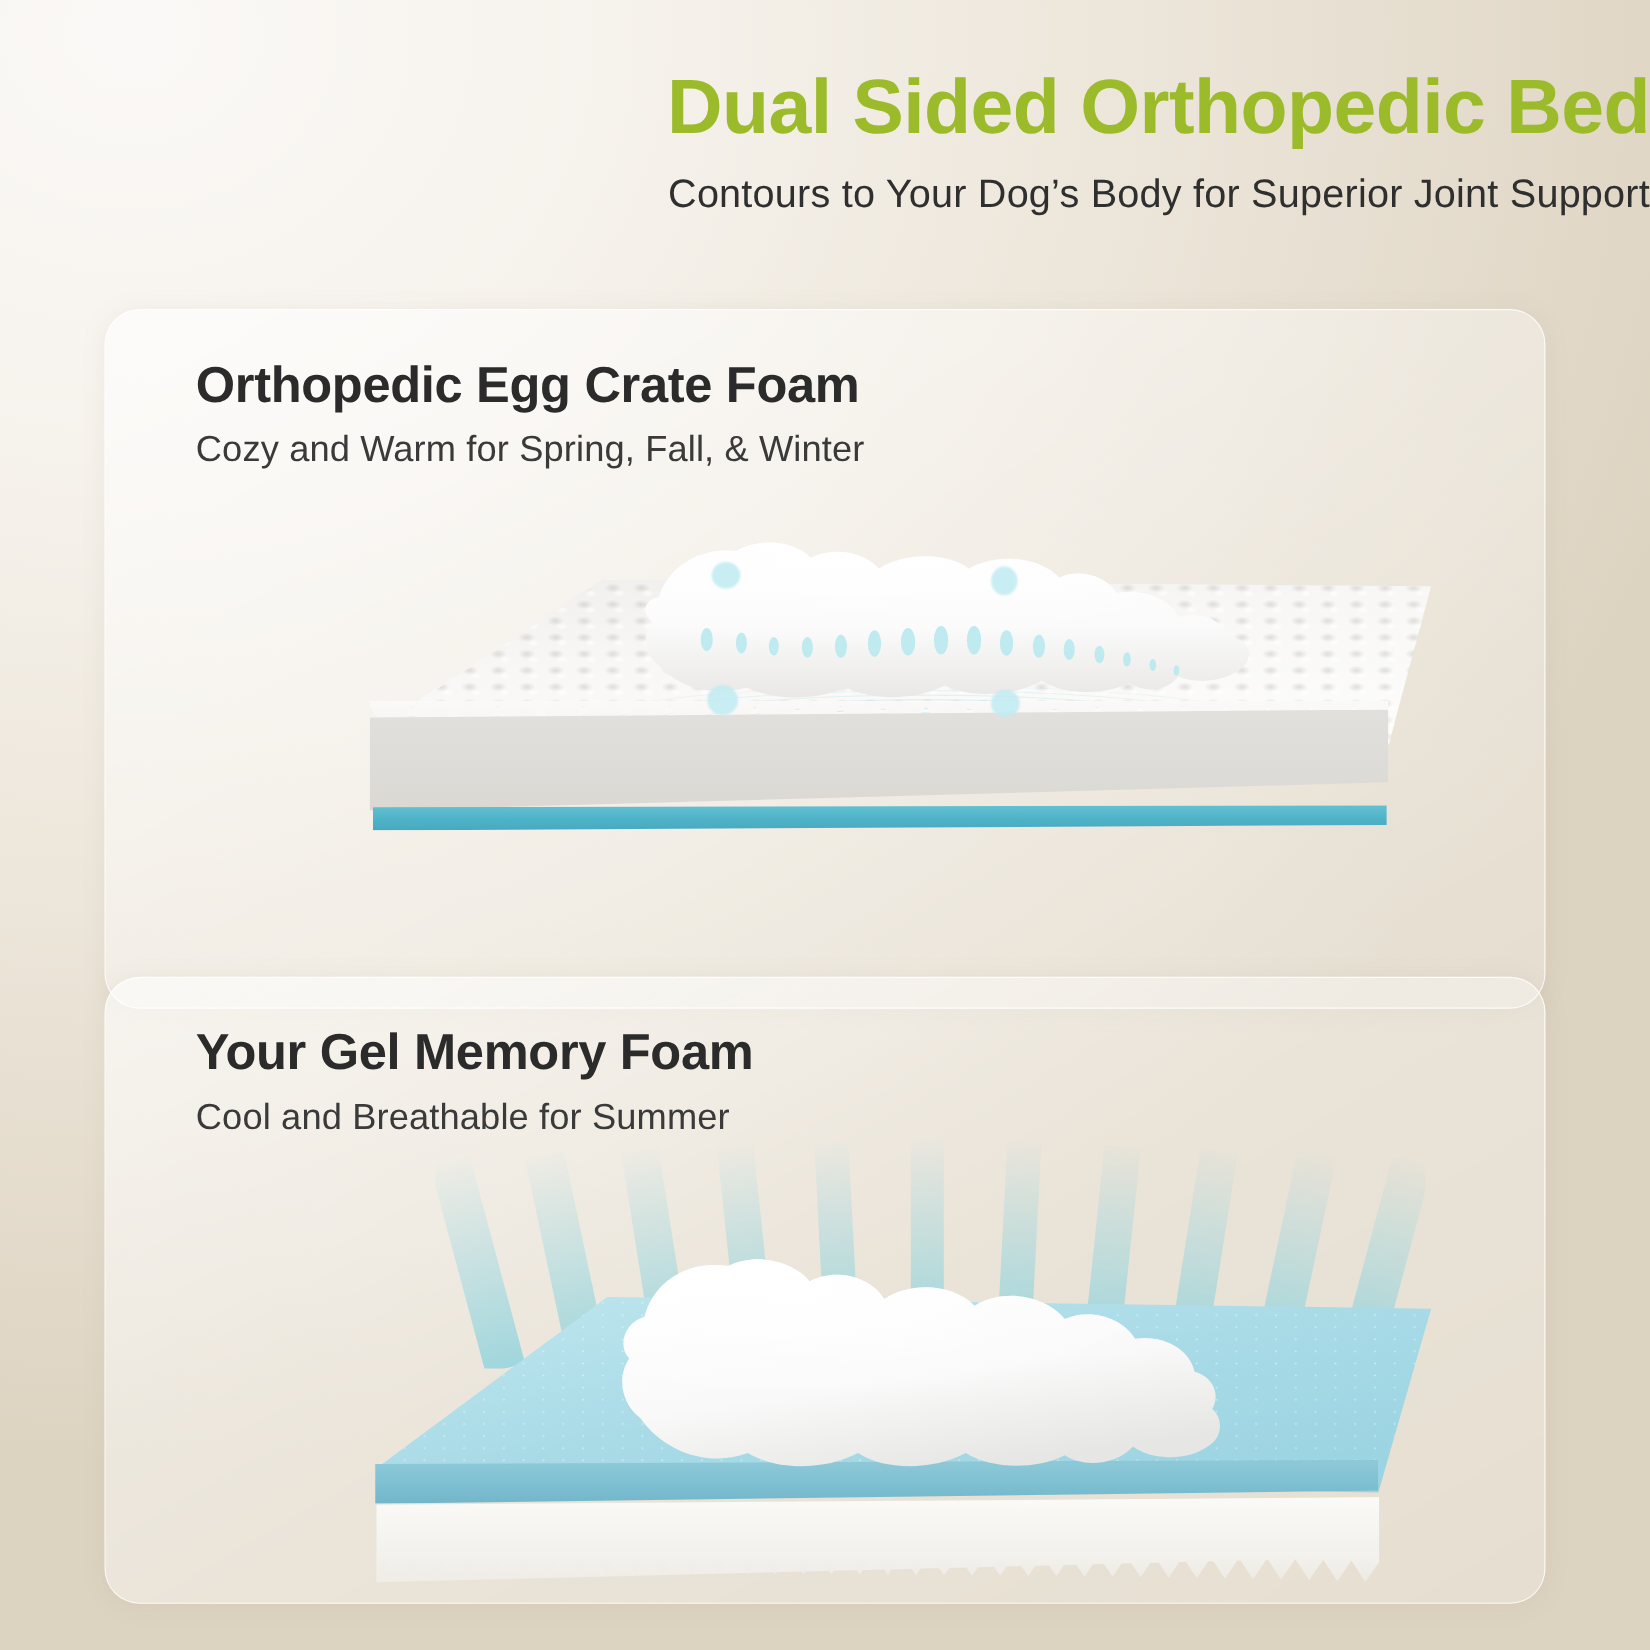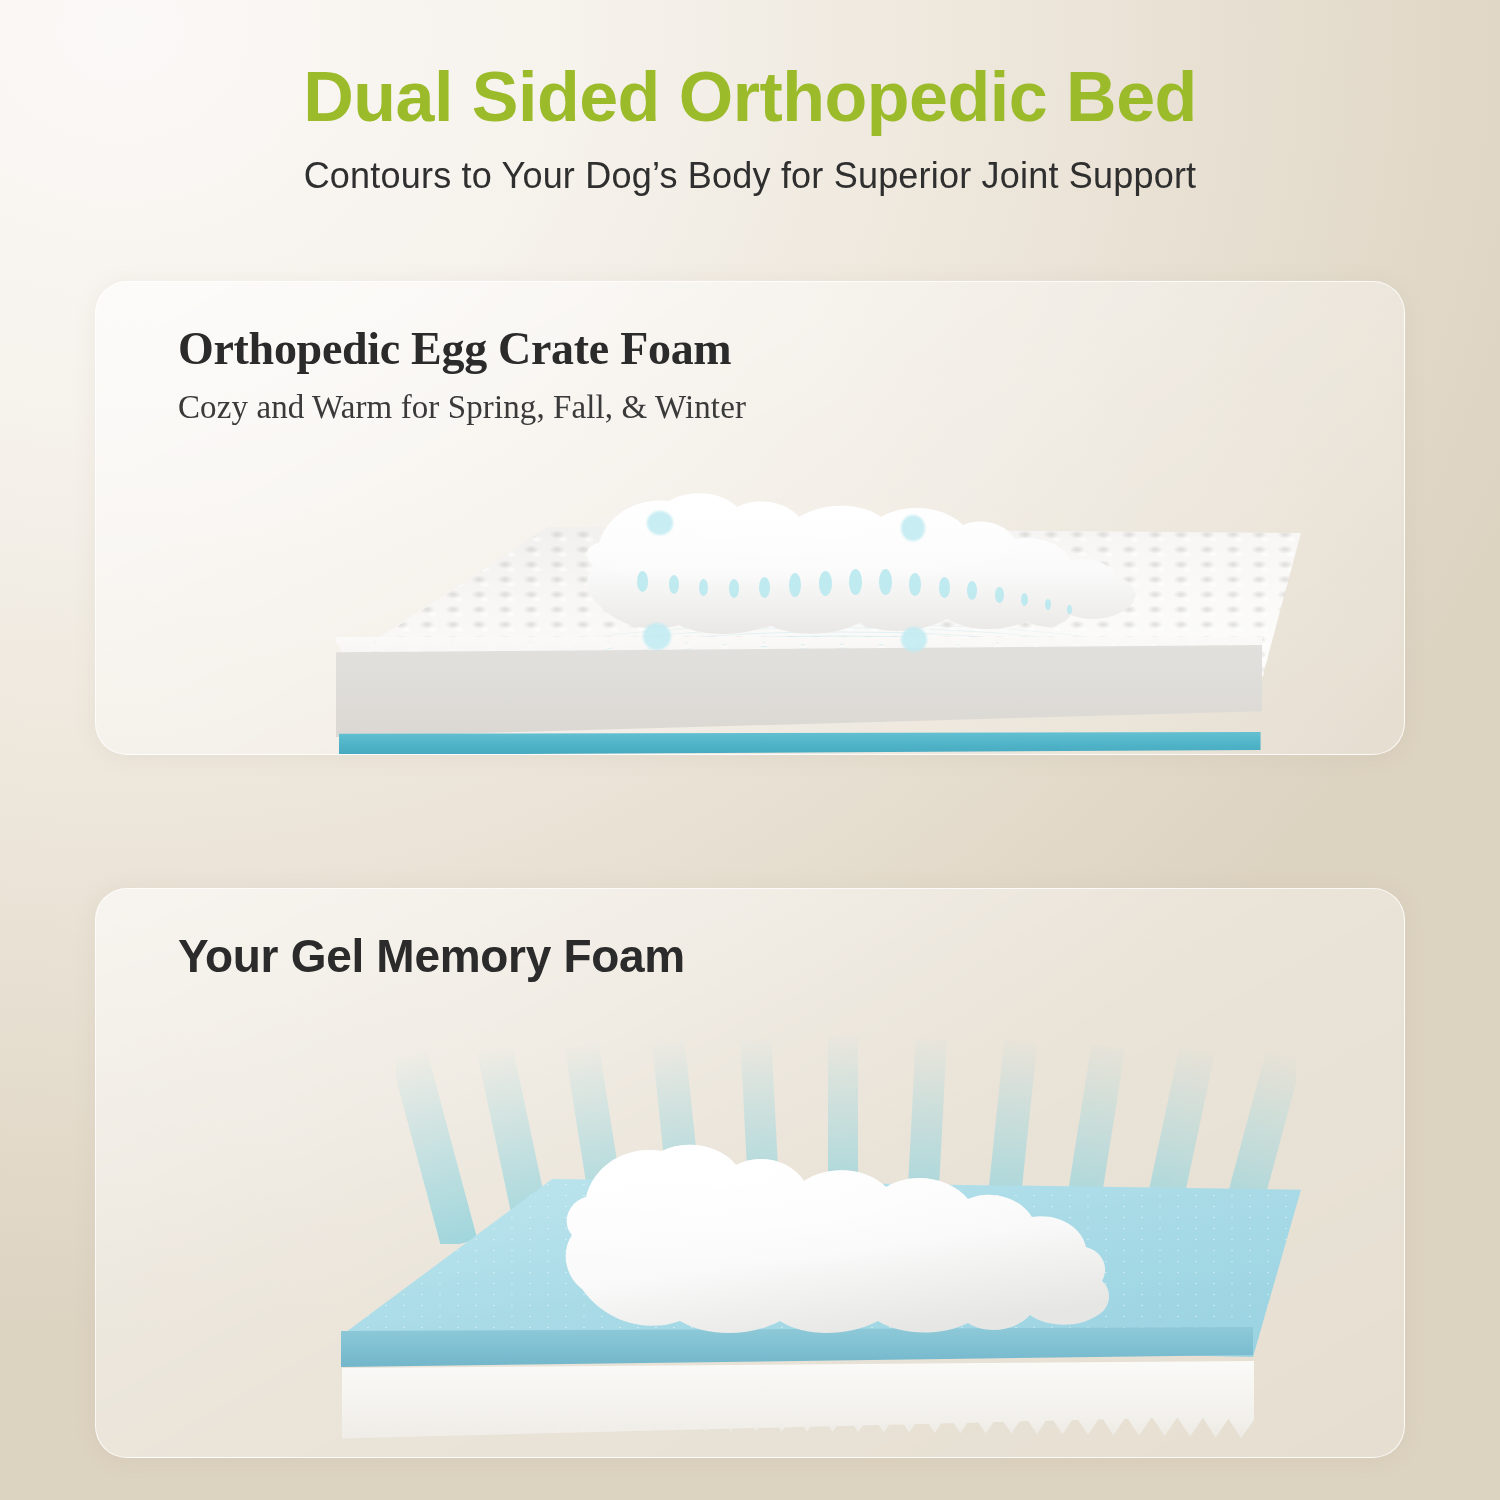--- a/index.html
+++ b/index.html
@@ -14,21 +14,21 @@
     font-family:"Liberation Sans", sans-serif;
     background:
       radial-gradient(ellipse 1500px 1300px at 8% 2%, #fbf9f7 0%, #f6f2ec 30%, #ece5d9 62%, #ddd3c1 100%);
     position:relative;
   }
 
   
   .header {
     width:100%;
     padding-top:62px;
-    text-align:center;
+    text-align:right;
     position:relative;
     z-index:5;
   }
 
   .main-title {
     font-size:70px;
     font-weight:bold;
     letter-spacing:-0.5px;
     color:#9cbb2a;
     line-height:1.02;
@@ -51,21 +51,21 @@
     width:1310px;
     border-radius:32px;
     background:linear-gradient(150deg,
         rgba(255,255,255,0.62) 0%,
         rgba(255,255,255,0.40) 45%,
         rgba(255,255,255,0.26) 100%);
     border:1px solid rgba(255,255,255,0.80);
     box-shadow:0 2px 22px rgba(150,135,110,0.10);
     overflow:hidden;
   }
-  #card-1 { top:281px; height:474px;font-family:Liberation Serif, serif; }
+  #card-1 { top:281px; height:636px; }
   #card-2 { top:888px; height:570px; }
 
   .card-head { padding:42px 0 0 82px; position:relative; z-index:4; }
 
   .card-title {
     font-size:46px;
     font-weight:bold;
     color:#2b2b2b;
     letter-spacing:-0.3px;
     line-height:1.1;
@@ -317,20 +317,21 @@
       <span class="joint-dot" style="left:330px;top:140px;width:26px;height:25px;"></span>
     </div>
 
   </div>
 </div>
 
 <div class="card" id="card-2">
 
   <div class="card-head">
     <div class="card-title">Your Gel Memory Foam</div>
+    <div class="card-sub">Cool and Breathable for Summer</div>
   </div>
 
   <div class="stage" id="stage-2">
 
     <div class="rays" id="rays">
         <span class="ray" style="left: 7%; width: 37px; height: 195px; margin-left: -18px; transform: rotate(-15deg); opacity: 0.84;"></span>
         <span class="ray" style="left: 15.6%; width: 35.6px; height: 197.6px; margin-left: -18px; transform: rotate(-12deg); opacity: 0.86;"></span>
         <span class="ray" style="left: 24.2%; width: 34.2px; height: 200.2px; margin-left: -18px; transform: rotate(-9deg); opacity: 0.88;"></span>
         <span class="ray" style="left: 32.8%; width: 32.8px; height: 202.8px; margin-left: -18px; transform: rotate(-6deg); opacity: 0.91;"></span>
         <span class="ray" style="left: 41.4%; width: 31.4px; height: 205.4px; margin-left: -18px; transform: rotate(-3deg); opacity: 0.93;"></span>

